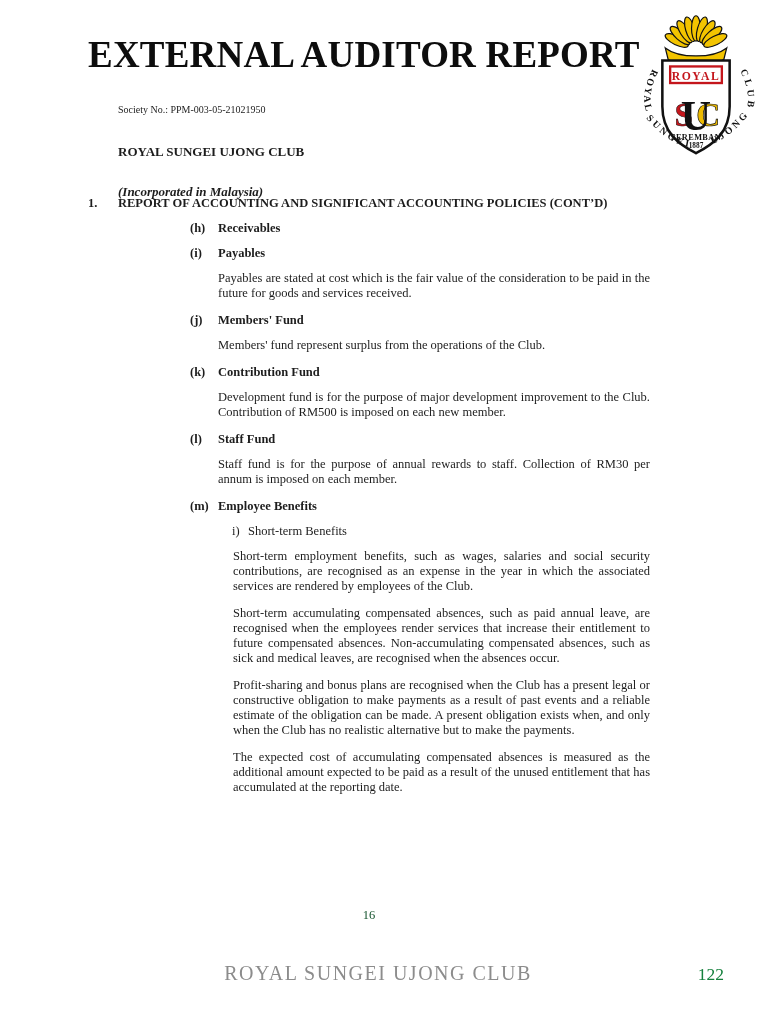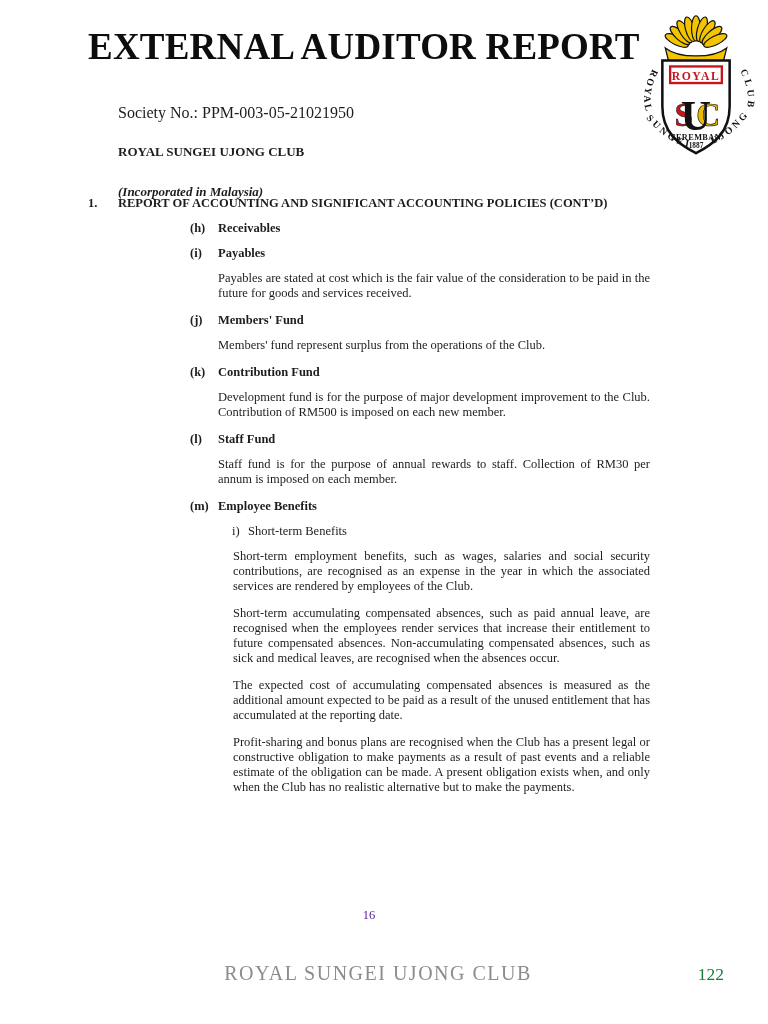--- a/index.html
+++ b/index.html
@@ -3,26 +3,26 @@
 <meta charset="utf-8">
 <style>
   html, body { margin:0; padding:0; background:#e8e8e8; }
   .page {
     position:relative; width:768px; height:1024px; margin:0 auto;
     background:#ffffff; overflow:hidden;
     font-family:"Liberation Serif", serif; color:#1d1d1d;
   }
   
   .title {
-    position:absolute; left:88px; top:28px; margin:0;
+    position:absolute; left:88px; top:36px; margin:0;
     font-size:37px; font-weight:bold; line-height:1; color:#0d0d0d;
     letter-spacing:0.2px; white-space:nowrap;
   }
   .crest { position:absolute; right:6px; top:5px; }
-  .society { position:absolute; left:118px; top:104px; font-size:16px; }
+  .society { position:absolute; left:118px; top:104px; font-size:10px; }
   .club-block { position:absolute; left:118px; top:144px; line-height:15.5px; }
   .club-name { font-size:13px; font-weight:bold; }
   .club-inc  { font-size:13px; font-weight:bold; font-style:italic;margin-top:24px; }
 
   
   .content { position:absolute; left:0; top:196px; width:768px; font-size:12.5px; line-height:15px; }
   .row { display:flex; }
   .l0 { padding-left:88px;  margin-bottom:10px; }
   .n0 { width:30px; font-weight:bold; flex:none; }
   .t0 { font-weight:bold; }
@@ -31,21 +31,21 @@
   .t1 { font-weight:bold; }
   .item { padding-left:190px; margin-bottom:10px; }
   .lbl { width:28px; font-weight:bold; flex:none; }
   .ihead { font-weight:bold; }
   .subitem { padding-left:232px; margin-bottom:10px; }
   .slbl { width:16px; flex:none; }
   .para   { margin:0 0 12px 218px; width:432px; text-align:justify; }
   .para-m { margin:0 0 12px 233px; width:417px; text-align:justify; }
 
   
-  .pagenum { position:absolute; top:908px; left:0; width:738px; text-align:center; font-size:12.5px; color:#4c1d95; }
+  .pagenum { position:absolute; top:908px; left:0; width:738px; text-align:center; font-size:12.5px; color:#14532d; }
   .footer-club {
     position:absolute; top:962px; left:0; width:756px; text-align:center;
     font-size:20px; letter-spacing:1.5px; color:#8c8c8c;
   }
   .footer-page {
     position:absolute; top:964px; right:44px;
     font-size:17.5px; color:#15803d;
   }
   .crest text { font-family:"Liberation Serif", serif; font-weight:bold; }
 </style>
@@ -148,22 +148,22 @@
     <div class="row item">
       <span class="lbl">(m)</span>
       <span class="ihead">Employee Benefits</span>
     </div>
     <div class="row subitem">
       <span class="slbl">i)</span>
       <span>Short-term Benefits</span>
     </div>
     <p class="para-m">Short-term employment benefits, such as wages, salaries and social security contributions, are recognised as an expense in the year in which the associated services are rendered by employees of the Club.</p>
     <p class="para-m">Short-term accumulating compensated absences, such as paid annual leave, are recognised when the employees render services that increase their entitlement to future compensated absences. Non-accumulating compensated absences, such as sick and medical leaves, are recognised when the absences occur.</p>
+    <p class="para-m">Profit-sharing and bonus plans are recognised when the Club has a present legal or constructive obligation to make payments as a result of past events and a reliable estimate of the obligation can be made. A present obligation exists when, and only when the Club has no realistic alternative but to make the payments.</p>
     <p class="para-m">The expected cost of accumulating compensated absences is measured as the additional amount expected to be paid as a result of the unused entitlement that has accumulated at the reporting date.</p>
-    <p class="para-m">Profit-sharing and bonus plans are recognised when the Club has a present legal or constructive obligation to make payments as a result of past events and a reliable estimate of the obligation can be made. A present obligation exists when, and only when the Club has no realistic alternative but to make the payments.</p>
 
   </main>
 
   <div class="pagenum">16</div>
   <div class="footer-club">ROYAL SUNGEI UJONG CLUB</div>
   <div class="footer-page">122</div>
 
 </div>
 
 </body></html>

